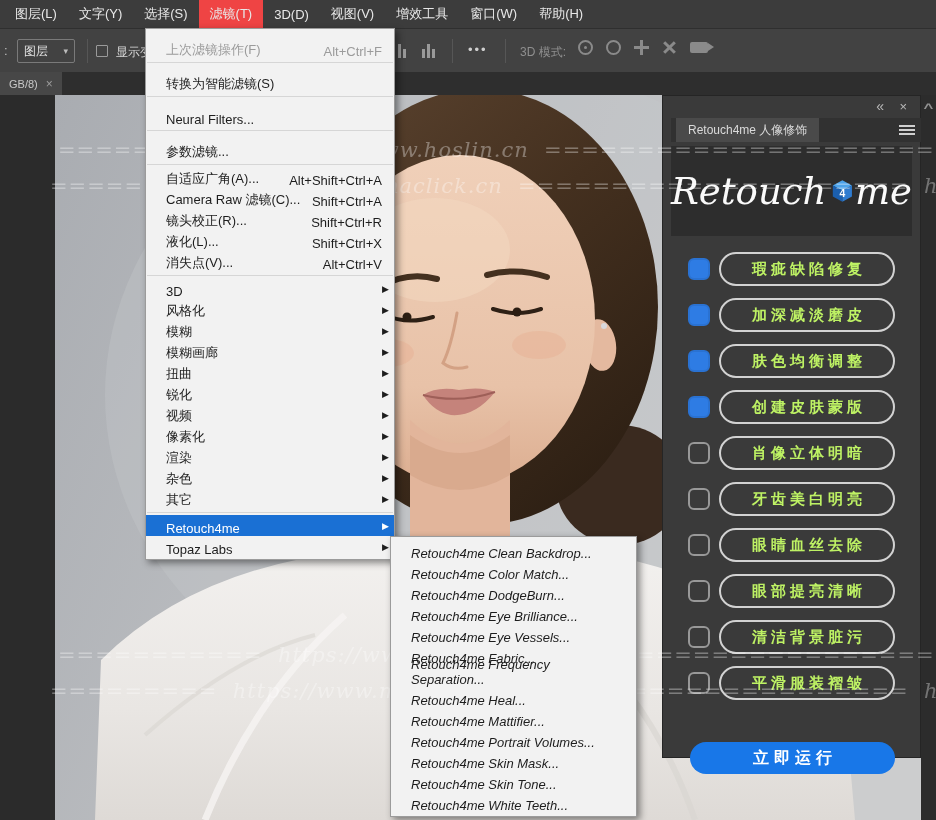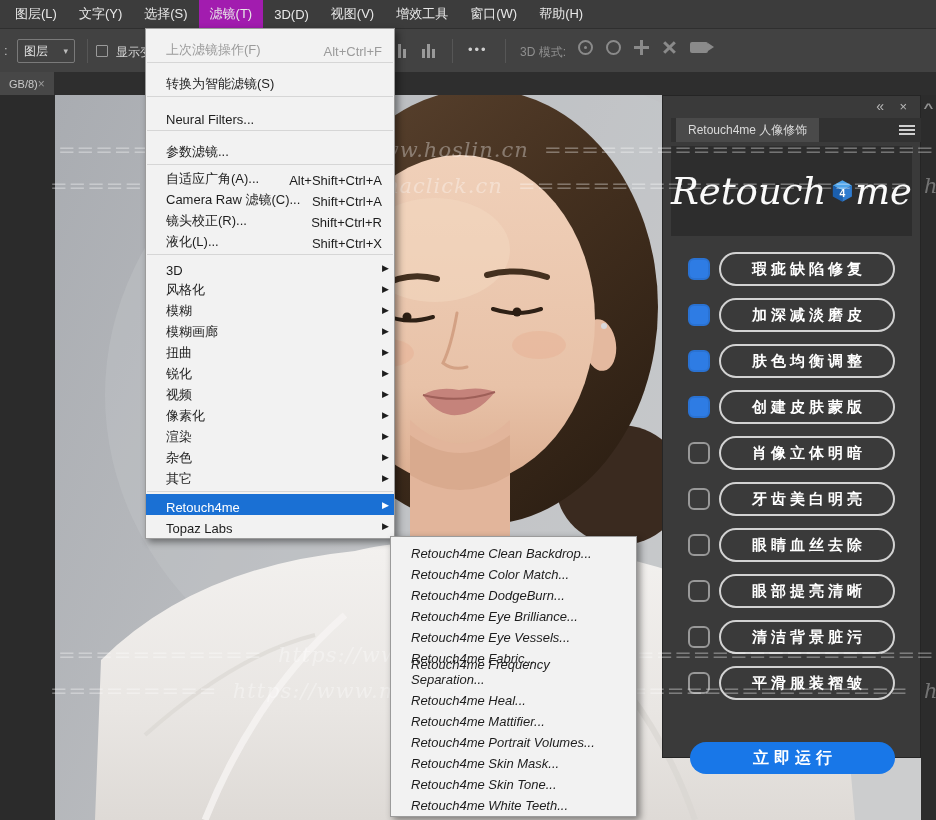--- a/index.html
+++ b/index.html
@@ -2,21 +2,21 @@
 <html><head>
 <meta charset="utf-8">
 <style>
   * { margin:0; padding:0; box-sizing:border-box; }
   html,body { width:936px; height:820px; overflow:hidden; }
   body { position:relative; background:#3d3d3d; font-family:"Liberation Sans",sans-serif; }
 
   
   .menubar { position:absolute; top:0; left:0; right:0; height:28px; background:#3c3c3c; display:flex; align-items:stretch; padding-left:4px; z-index:20; }
   .mb-item { color:#e8e8e8; font-size:13px; padding:0 11px; display:flex; align-items:center; cursor:default; }
-  .mb-item.active { background:#a21caf; }
+  .mb-item.active { background:#ef4444; }
 
   
   .optionsbar { position:absolute; top:28px; left:0; right:0; height:44px; background:#424242; border-top:1px solid #2f2f2f; z-index:5; color:#c9c9c9; }
   .ob-prefix { position:absolute; left:4px; top:14px; font-size:13px; color:#bdbdbd; }
   .layer-select { position:absolute; left:17px; top:10px; width:58px; height:24px; border:1px solid #7a7a7a; border-radius:2px; display:flex; align-items:center; justify-content:space-between; padding:0 6px; font-size:12px; color:#e2e2e2; background:#424242; }
   .layer-caret { font-size:9px; color:#bdbdbd; }
   .ob-div { position:absolute; top:10px; width:1px; height:24px; background:#565656; }
   .ob-checkbox { position:absolute; left:96px; top:16px; width:12px; height:12px; border:1px solid #9a9a9a; border-radius:1px; background:transparent; }
   .ob-cb-label { position:absolute; left:116px; top:15px; font-size:12px; color:#d6d6d6; white-space:nowrap; }
   .align-group { position:absolute; left:398px; top:13px; display:flex; gap:16px; align-items:flex-end; }
@@ -30,21 +30,21 @@
   .cross-icon { width:15px; height:15px; position:relative; }
   .cross-icon::before, .cross-icon::after { content:""; position:absolute; background:#8a8a8a; }
   .cross-icon::before { left:6px; top:0; width:3px; height:15px; }
   .cross-icon::after { left:0; top:6px; width:15px; height:3px; }
   .cross-icon.diag { transform:rotate(45deg); }
   .cam-icon { width:18px; height:11px; background:#8a8a8a; border-radius:2px; position:relative; }
   .cam-icon::after { content:""; position:absolute; right:-6px; top:1px; border-left:6px solid #8a8a8a; border-top:4px solid transparent; border-bottom:4px solid transparent; }
 
   
   .tabbar { position:absolute; top:72px; left:0; right:0; height:23px; background:#2e2e2e; z-index:5; }
-  .doc-tab { position:absolute; left:0; top:0; height:23px; background:#474747; display:flex; align-items:center; padding:0 9px; }
+  .doc-tab { position:absolute; left:0; top:0; height:23px; background:#474747; display:flex; align-items:center; gap:8px; padding:0 9px; }
   .doc-tab-label { font-size:11px; color:#c9c9c9; white-space:nowrap; }
   .doc-tab-close { font-size:12px; color:#9c9c9c; }
 
   
   .canvas { position:absolute; top:95px; left:0; width:936px; height:725px; background:#2b2b2b; z-index:1; }
   .photo { position:absolute; left:55px; top:0; width:866px; height:725px; }
   .photo svg { display:block; width:100%; height:100%; }
 
   
   .right-strip { position:absolute; top:95px; right:0; width:15px; height:725px; background:#2c2c2c; z-index:35; display:flex; justify-content:center; }
@@ -58,21 +58,21 @@
   .panel-tab { position:absolute; left:5px; top:0; height:24px; background:#4a4a4a; color:#dadada; font-size:12px; display:flex; align-items:center; padding:0 12px; white-space:nowrap; }
   .panel-menu-icon { position:absolute; right:13px; top:7px; width:16px; height:10px; border-top:2px solid #cfcfcf; border-bottom:2px solid #cfcfcf; }
   .panel-menu-icon::after { content:""; display:block; margin-top:2px; height:2px; background:#cfcfcf; }
   .logo-box { position:absolute; left:8px; top:50px; width:241px; height:90px; background:#2d2d2d; display:flex; align-items:center; justify-content:center; }
   .logo-word { font-family:"DejaVu Serif",serif; font-style:italic; color:#fafafa; font-size:37px; }
   .logo-cube { margin:0 2px 0 6px; }
   .panel-rows { position:absolute; left:0; top:156px; width:100%; }
   .p-row { height:34px; margin-bottom:12px; position:relative; }
   .p-check { position:absolute; left:25px; top:6px; width:22px; height:22px; border-radius:6px; border:2px solid #989898; background:transparent; }
   .p-check.checked { background:#2e7ce4; border-color:#2a72d2; }
-  .p-btn { position:absolute; left:56px; top:0; width:176px; height:34px; border:2px solid #d2d2d2; border-radius:17px; display:flex; align-items:center; justify-content:center; color:#ffffff; font-size:15px; font-weight:bold; letter-spacing:4px; padding-left:4px; cursor:default; }
+  .p-btn { position:absolute; left:56px; top:0; width:176px; height:34px; border:2px solid #d2d2d2; border-radius:17px; display:flex; align-items:center; justify-content:center; color:#bef264; font-size:15px; font-weight:bold; letter-spacing:4px; padding-left:4px; cursor:default; }
   .run-btn { position:absolute; left:27px; top:646px; width:205px; height:32px; background:#1877e8; border-radius:16px; color:#fff; font-weight:bold; font-size:16px; letter-spacing:5px; display:flex; align-items:center; justify-content:center; padding-left:5px; cursor:default; }
 
   
   .menu { position:absolute; left:145px; top:28px; width:250px; background:#f2f2f2; border:1px solid #9b9b9b; box-shadow:3px 3px 7px rgba(0,0,0,.45); z-index:50; padding:2px 0; }
   .menu-item { display:flex; align-items:flex-end; padding:0 12px 0 20px; color:#1d1d1d; font-size:13px; position:relative; cursor:default; }
   .menu-item.big { height:28px; }
   .menu-item.small { height:21px; }
   .menu-item.disabled { color:#9b9b9b; }
   .menu-item.highlighted { background:#1a70d4; color:#fff; }
   .mi-shortcut { margin-left:auto; }
@@ -316,20 +316,24 @@
       <span class="mi-shortcut">Shift+Ctrl+A</span>
     </div>
     <div class="menu-item small">
       <span class="mi-label">镜头校正(R)...</span>
       <span class="mi-shortcut">Shift+Ctrl+R</span>
     </div>
     <div class="menu-item small">
       <span class="mi-label">液化(L)...</span>
       <span class="mi-shortcut">Shift+Ctrl+X</span>
     </div>
+    <div class="menu-item small">
+      <span class="mi-label">消失点(V)...</span>
+      <span class="mi-shortcut">Alt+Ctrl+V</span>
+    </div>
     <div class="menu-sep"></div>
     <div class="menu-item small">
       <span class="mi-label">3D</span>
       <span class="mi-arrow">▶</span>
     </div>
     <div class="menu-item small">
       <span class="mi-label">风格化</span>
       <span class="mi-arrow">▶</span>
     </div>
     <div class="menu-item small">

